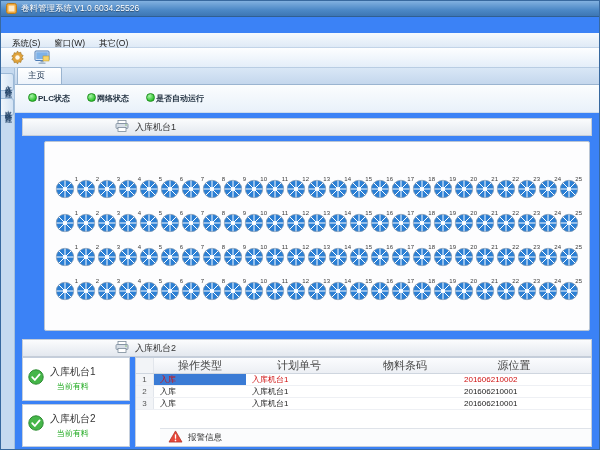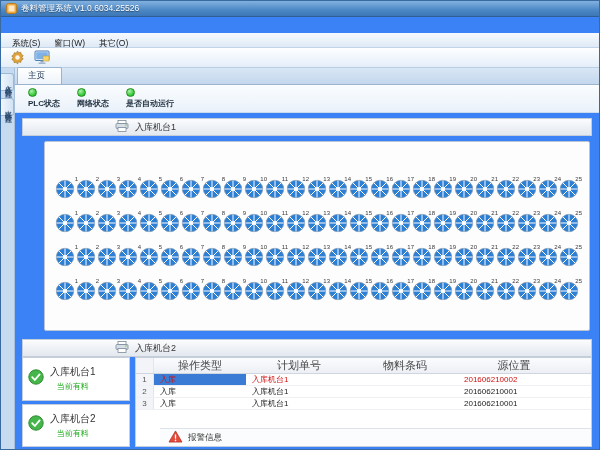--- a/index.html
+++ b/index.html
@@ -26,21 +26,21 @@
   .vtab { writing-mode:vertical-rl; font-size:7.5px; color:#27476b; letter-spacing:1px; background:linear-gradient(90deg,#f0f6fc,#d3e3f4); border:1px solid #9cb9d7; border-left:none; border-radius:0 3px 3px 0; padding:5px 0; width:13px; text-align:center; }
 
   .main { flex:1; display:flex; flex-direction:column; min-width:0; }
 
   
   .tabrow { height:17px; background:linear-gradient(#d9e7f6,#c4d7ed); display:flex; align-items:flex-end; padding-left:2px; border-bottom:1px solid #9ab4d0; }
   .tab { background:linear-gradient(#ffffff,#eef4fb); border:1px solid #9ab4d0; border-bottom:none; border-radius:2px 2px 0 0; font-size:8.5px; color:#1f3550; padding:2px 16px 2px 10px; }
 
   
   .status-row { height:28px; background:linear-gradient(#fbfdfe,#e9f1fa); border-bottom:1px solid #cddcec; display:flex; align-items:center; gap:17px; padding-left:13px; }
-  .indicator { display:flex; flex-direction:column; align-items:flex-start; gap:1px; }
+  .indicator { display:flex; flex-direction:row; align-items:flex-start; gap:1px; }
   .dot { width:9px; height:9px; border-radius:50%; background:radial-gradient(circle at 35% 30%, #a9f4a9, #2fc32f 70%); border:1px solid #1d8f1d; }
   .ind-label { font-size:8px; font-weight:bold; color:#1c2c3c; }
 
   
   .content { flex:1; display:flex; flex-direction:column; padding:5px 7px 6px 7px; min-height:0; }
   .group-header { height:18px; flex:0 0 18px; background:linear-gradient(#fbfcfd,#e3e8ef); border:1px solid #c5cdd8; display:flex; align-items:center; gap:6px; padding-left:92px; font-size:9px; color:#333; }
   .slot-area { height:190px; flex:0 0 190px; margin:5px 2px 8px 22px; background:#fdfdfe; border:1px solid #b9c5d4; border-radius:2px; display:flex; flex-direction:column; justify-content:center; gap:14px; padding:12px 10px 4px 10px; }
   .slot-row { display:flex; justify-content:space-between; }
   .slot { position:relative; width:20px; height:20px; display:inline-block; }
   .slot .num { position:absolute; top:-3px; right:-3px; font-size:6px; color:#3a3a3a; font-style:normal; line-height:1; }

